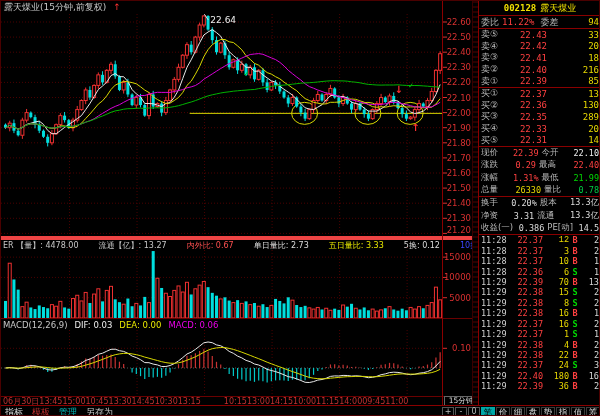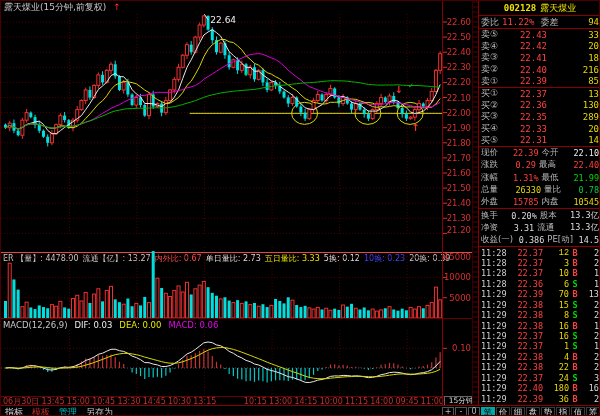--- a/index.html
+++ b/index.html
@@ -4,30 +4,30 @@
 <style>
   html,body{margin:0;padding:0;background:#000;}
   #app{position:relative;width:600px;height:416px;background:#000;overflow:hidden;
        font-family:"DejaVu Sans",sans-serif;box-sizing:border-box;border:1px solid #4a0000;}
   .chart-region{position:absolute;left:0;top:0;width:477px;height:404px;}
   .main-header{height:13px;display:flex;align-items:center;gap:7px;padding-left:3px;
                font-size:9px;line-height:13px;white-space:nowrap;overflow:hidden;}
   .main-header .title{color:#c8c8c8;}
   .main-header .sig{color:#ff3232;font-size:9px;}
   .kchart{position:absolute;top:13px;left:0;width:477px;height:222px;}
-  .vol-header{position:absolute;top:251px;left:0;width:477px;height:11px;display:flex;gap:4px;
+  .vol-header{position:absolute;top:235px;left:0;width:477px;height:11px;display:flex;gap:20px;
               padding-left:2px;font-size:8px;line-height:11px;white-space:nowrap;overflow:hidden;
-              border-top:1px solid #ef4444;}
+              border-top:4px solid #ef4444;}
   .vol-pane{position:absolute;top:246px;left:0;width:477px;height:71px;}
   .macd-header{position:absolute;top:317px;left:0;width:477px;height:12px;display:flex;gap:7px;
                padding-left:2px;font-size:8.5px;line-height:12px;white-space:nowrap;
                border-top:1px solid #6a0000;}
   .macd-pane{position:absolute;top:329px;left:0;width:477px;height:66px;}
   .time-axis{position:absolute;top:395px;left:0;width:441px;height:9px;display:flex;
-             justify-content:space-between;font-size:8px;line-height:9px;color:#c03030;
+             justify-content:flex-start;font-size:8px;line-height:9px;color:#c03030;
              padding:0 2px;border-top:1px solid #6a0000;white-space:nowrap;overflow:hidden;}
   .period-box{position:absolute;top:395px;left:443px;width:32px;height:8px;border:1px solid #666;
               color:#ddd;font-size:7.5px;line-height:8px;text-align:center;background:#000;}
   .vframe{position:absolute;left:441px;top:0;width:0;height:404px;border-left:1px solid #8a0000;}
   .side-strip{position:absolute;left:471px;top:0;width:5px;height:404px;
               border-left:1px solid #380000;
               background:repeating-linear-gradient(180deg,#2a0000 0 2px,#000 2px 5px);}
   .right-panel{position:absolute;left:477px;top:0;width:122px;height:404px;background:#000;
                border-left:1px solid #8a0000;display:flex;flex-direction:column;font-size:9px;}
   .panel-title{height:14px;flex:0 0 14px;display:flex;justify-content:center;align-items:center;gap:4px;
@@ -718,26 +718,20 @@
           <span class="i-val" style="color: rgb(255, 64, 64);">1.31%</span>
           <span class="i-lbl i-lbl2" style="color: rgb(184, 184, 184);">最低</span>
           <span class="i-val" style="color: rgb(0, 216, 0);">21.99</span>
         </div>
         <div class="info-row">
           <span class="i-lbl" style="color: rgb(184, 184, 184);">总量</span>
           <span class="i-val" style="color: rgb(232, 216, 0);">26330</span>
           <span class="i-lbl i-lbl2" style="color: rgb(184, 184, 184);">量比</span>
           <span class="i-val" style="color: rgb(0, 204, 68);">0.78</span>
         </div>
-        <div class="info-row">
-          <span class="i-lbl" style="color: rgb(184, 184, 184);">外盘</span>
-          <span class="i-val" style="color: rgb(255, 64, 64);">15785</span>
-          <span class="i-lbl i-lbl2" style="color: rgb(184, 184, 184);">内盘</span>
-          <span class="i-val" style="color: rgb(232, 216, 0);">10545</span>
-        </div>
         <div class="info-row sep">
           <span class="i-lbl" style="color: rgb(184, 184, 184);">换手</span>
           <span class="i-val" style="color: rgb(221, 221, 221);">0.20%</span>
           <span class="i-lbl i-lbl2" style="color: rgb(184, 184, 184);">股本</span>
           <span class="i-val" style="color: rgb(221, 221, 221);">13.3亿</span>
         </div>
         <div class="info-row">
           <span class="i-lbl" style="color: rgb(184, 184, 184);">净资</span>
           <span class="i-val" style="color: rgb(221, 221, 221);">3.31</span>
           <span class="i-lbl i-lbl2" style="color: rgb(184, 184, 184);">流通</span>

